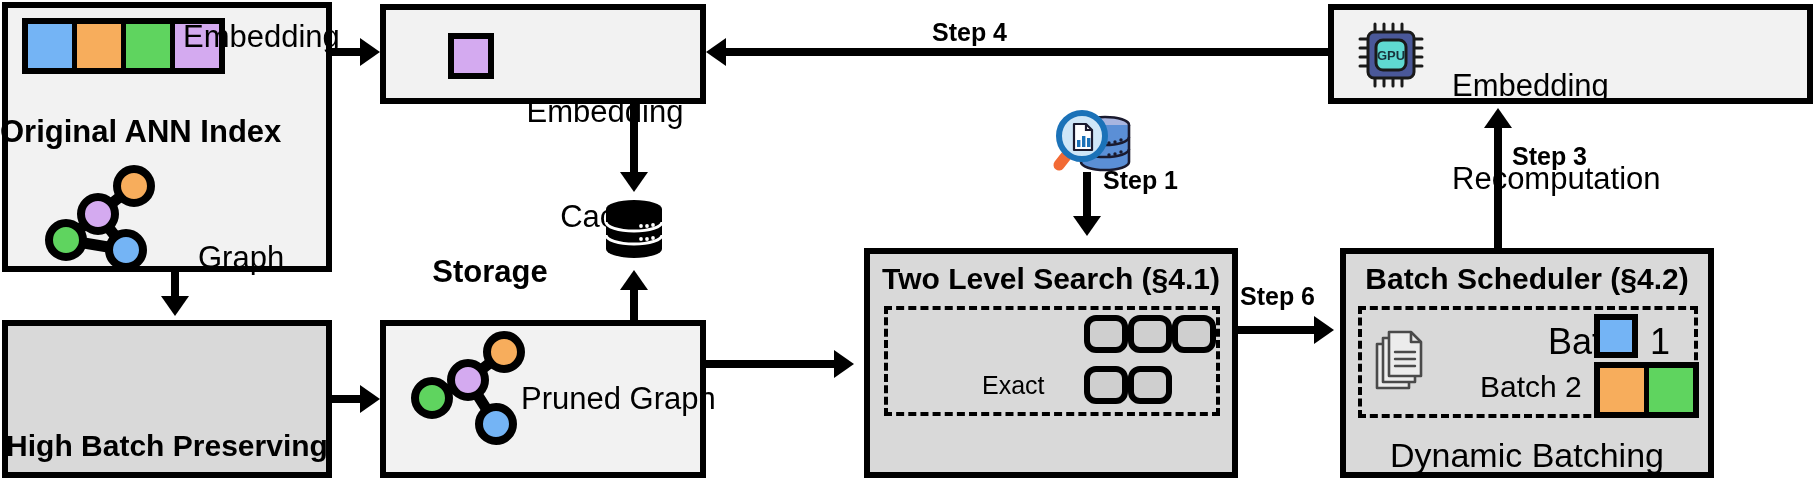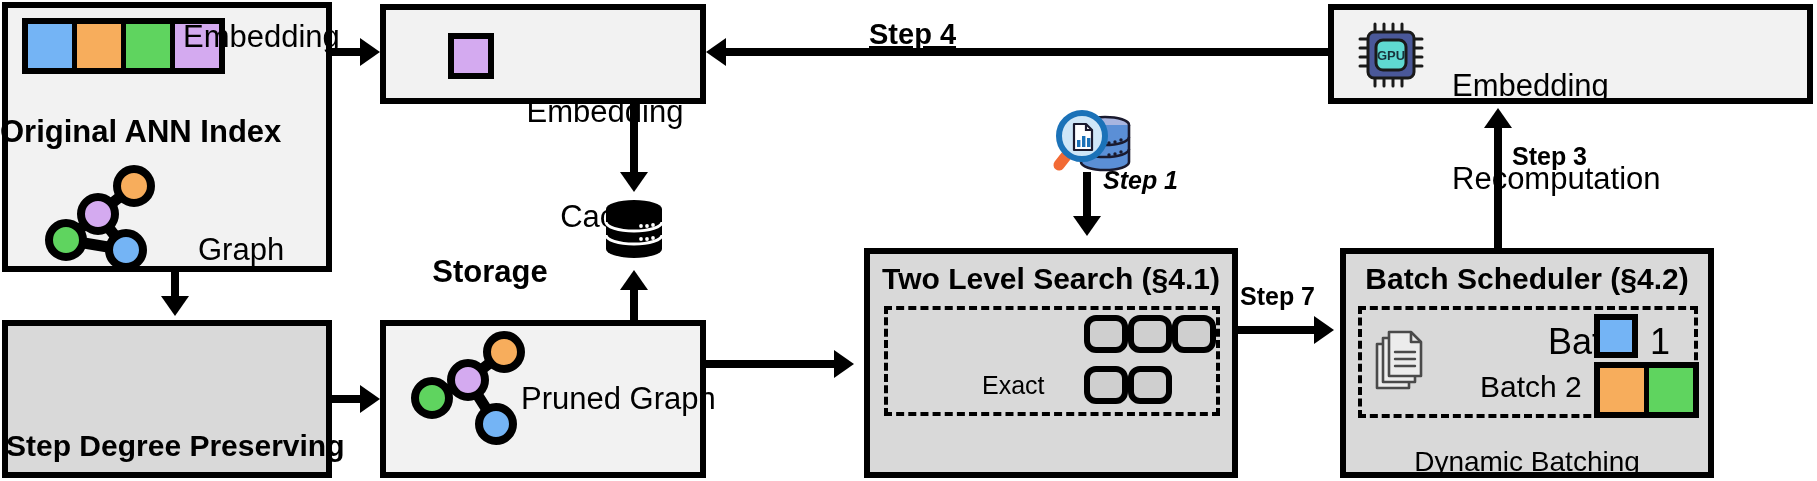--- a/index.html
+++ b/index.html
@@ -59,21 +59,21 @@
       <line x1="30" y1="72" x2="90" y2="82"></line>
     </g>
     <g stroke="#000" stroke-width="8">
       <circle cx="98" cy="18" r="17" fill="#f7ad5c"></circle>
       <circle cx="62" cy="46" r="17" fill="#d4aaf0"></circle>
       <circle cx="30" cy="72" r="17" fill="#5fd45f"></circle>
       <circle cx="90" cy="82" r="17" fill="#74b4f5"></circle>
     </g>
   </svg>
 
-  <div class="lbl" style="left:198px;top:233px;font-size:31px;">Graph</div>
+  <div class="lbl" style="left:198px;top:241px;font-size:31px;">Graph</div>
 
   <div class="box" style="left:380px;top:4px;width:326px;height:100px;"></div>
 
   <div class="chip" style="left:448px;top:33px;width:46px;height:46px;background:#d4aaf0;"></div>
 
   <div class="lbl ctr" style="left:510px;top:26px;width:190px;font-size:31px;">
     <div>Embedding</div>
     <div>Cache</div>
   </div>
 
@@ -107,21 +107,21 @@
   </svg>
 
   <div class="lbl" style="left:1452px;top:8px;font-size:31px;line-height:31px;">
     <div>Embedding</div>
     <div>Recomputation</div>
     <div>Server</div>
   </div>
 
   <div class="ln" style="left:726px;top:48px;width:602px;height:8px;"></div>
   <div class="ah l" style="left:706px;top:38px;"></div>
-  <div class="lbl bold" style="left:869px;top:18px;font-size:29px;text-decoration:underline;">Step 4</div>
+  <div class="lbl bold" style="left:932px;top:18px;font-size:25px;">Step 4</div>
 
   <div class="lbl ctr" style="left:400px;top:182px;width:180px;font-size:31px;font-weight:bold;line-height:36px;">
     <div>Storage</div>
   </div>
 
   <svg class="gsvg" style="left:603px;top:198px;" width="62" height="62" viewBox="0 0 62 62">
     <g fill="#000">
       <ellipse cx="31" cy="11" rx="28" ry="9"></ellipse>
       <rect x="3" y="11" width="56" height="40"></rect>
       <ellipse cx="31" cy="51" rx="28" ry="9"></ellipse>
@@ -142,21 +142,21 @@
 
   <div class="ln" style="left:630px;top:104px;width:8px;height:74px;"></div>
   <div class="ah d" style="left:620px;top:172px;"></div>
 
   <div class="ln" style="left:630px;top:290px;width:8px;height:30px;"></div>
   <div class="ah u" style="left:620px;top:270px;"></div>
 
   <div class="box gray" style="left:2px;top:320px;width:330px;height:158px;"></div>
 
   <div class="lbl ctr bold" style="left:6px;top:336px;width:322px;font-size:30px;line-height:44px;">
-    <div>Step Degree Preserving</div>
+    <div>High Batch Preserving</div>
     
   </div>
 
   <div class="ln" style="left:171px;top:272px;width:8px;height:30px;"></div>
   <div class="ah d" style="left:161px;top:296px;"></div>
 
   <div class="box" style="left:380px;top:320px;width:326px;height:158px;"></div>
 
   <svg class="gsvg" style="left:408px;top:336px;" width="140" height="110" viewBox="0 0 140 110">
     <g stroke="#000" stroke-width="11" stroke-linecap="round">
@@ -204,21 +204,21 @@
     <path d="M31 20 v6 h6" fill="none" stroke="#1a1a2e" stroke-width="2.2"></path>
     <g fill="#1b72b8">
       <rect x="22" y="36" width="3.4" height="7"></rect>
       <rect x="27" y="32" width="3.4" height="11"></rect>
       <rect x="32" y="34" width="3.4" height="9"></rect>
     </g>
   </svg>
 
   <div class="ln" style="left:1083px;top:172px;width:8px;height:52px;"></div>
   <div class="ah d" style="left:1073px;top:216px;"></div>
-  <div class="lbl bold" style="left:1103px;top:166px;font-size:25px;font-style:italic;">Step 1</div>
+  <div class="lbl bold" style="left:1103px;top:166px;font-size:25px;">Step 1</div>
 
   <div class="box gray" style="left:864px;top:248px;width:374px;height:230px;"></div>
 
   <div class="lbl ctr bold" style="left:866px;top:262px;width:370px;font-size:30px;">Two Level Search (§4.1)</div>
 
   <div class="dashbox" style="left:884px;top:306px;width:336px;height:110px;"></div>
 
   <div class="slot" style="left:1084px;top:315px;width:44px;height:38px;"></div>
   <div class="slot" style="left:1128px;top:315px;width:44px;height:38px;"></div>
   <div class="slot" style="left:1172px;top:315px;width:44px;height:38px;"></div>
@@ -226,21 +226,21 @@
   <div class="lbl" style="left:982px;top:371px;font-size:25px;">Exact</div>
   <div class="slot" style="left:1084px;top:366px;width:44px;height:38px;"></div>
   <div class="slot" style="left:1128px;top:366px;width:44px;height:38px;"></div>
 
 
   <div class="ln" style="left:706px;top:360px;width:130px;height:8px;"></div>
   <div class="ah r" style="left:834px;top:350px;"></div>
 
   <div class="ln" style="left:1238px;top:326px;width:80px;height:8px;"></div>
   <div class="ah r" style="left:1314px;top:316px;"></div>
-  <div class="lbl bold" style="left:1240px;top:282px;font-size:25px;">Step 7</div>
+  <div class="lbl bold" style="left:1240px;top:282px;font-size:25px;">Step 6</div>
 
   <div class="box gray" style="left:1340px;top:248px;width:374px;height:230px;"></div>
 
   <div class="lbl ctr bold" style="left:1342px;top:262px;width:370px;font-size:30px;">Batch Scheduler (§4.2)</div>
 
   <div class="dashbox" style="left:1358px;top:306px;width:340px;height:112px;"></div>
 
   <svg class="gsvg" style="left:1372px;top:328px;" width="58" height="70" viewBox="0 0 58 70">
     <g fill="#ececec" stroke="#4a4a4a" stroke-width="2.6" stroke-linejoin="round">
       <path d="M5 16 h22 l10 10 v34 h-32 z"></path>
@@ -257,19 +257,19 @@
 
   <div class="lbl" style="left:1548px;top:322px;font-size:36px;">Batch 1</div>
   <div class="chip" style="left:1594px;top:314px;width:44px;height:44px;background:#74b4f5;"></div>
 
   <div class="lbl" style="left:1480px;top:370px;font-size:30px;">Batch 2</div>
   <div class="chipstrip" style="left:1594px;top:362px;">
     <div class="c" style="background:#f7ad5c"></div>
     <div class="c" style="background:#5fd45f;margin-left:5px"></div>
   </div>
 
-  <div class="lbl ctr" style="left:1342px;top:446px;width:370px;font-size:28px;text-decoration:underline;">Dynamic Batching</div>
+  <div class="lbl ctr" style="left:1342px;top:436px;width:370px;font-size:34px;">Dynamic Batching</div>
 
   <div class="ln" style="left:1494px;top:128px;width:8px;height:122px;"></div>
   <div class="ah u" style="left:1484px;top:108px;"></div>
   <div class="lbl bold" style="left:1512px;top:142px;font-size:25px;">Step 3</div>
 
 </div>
 
 </body></html>

